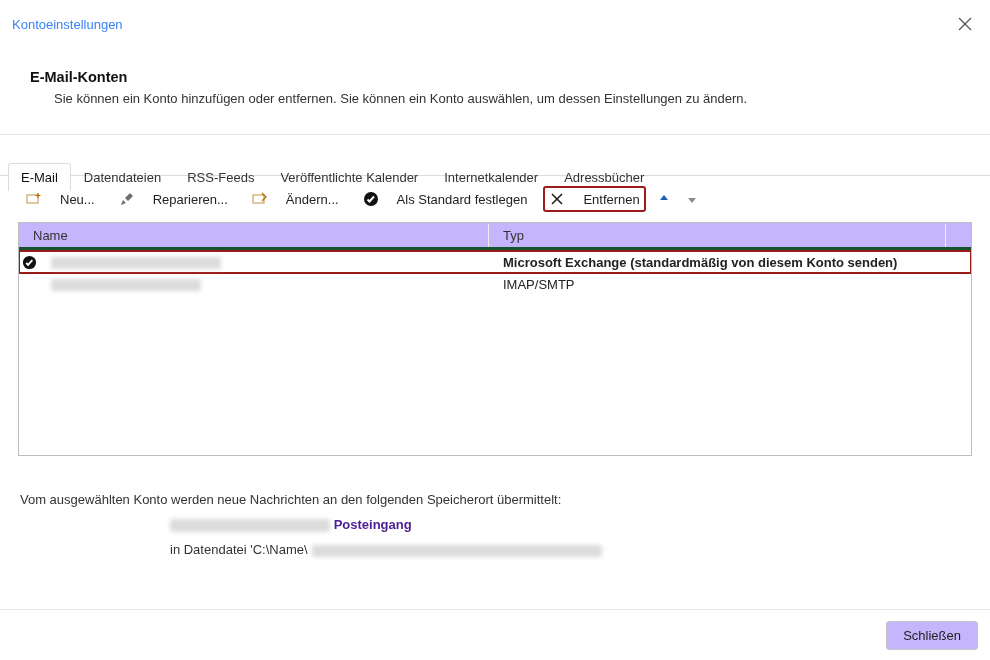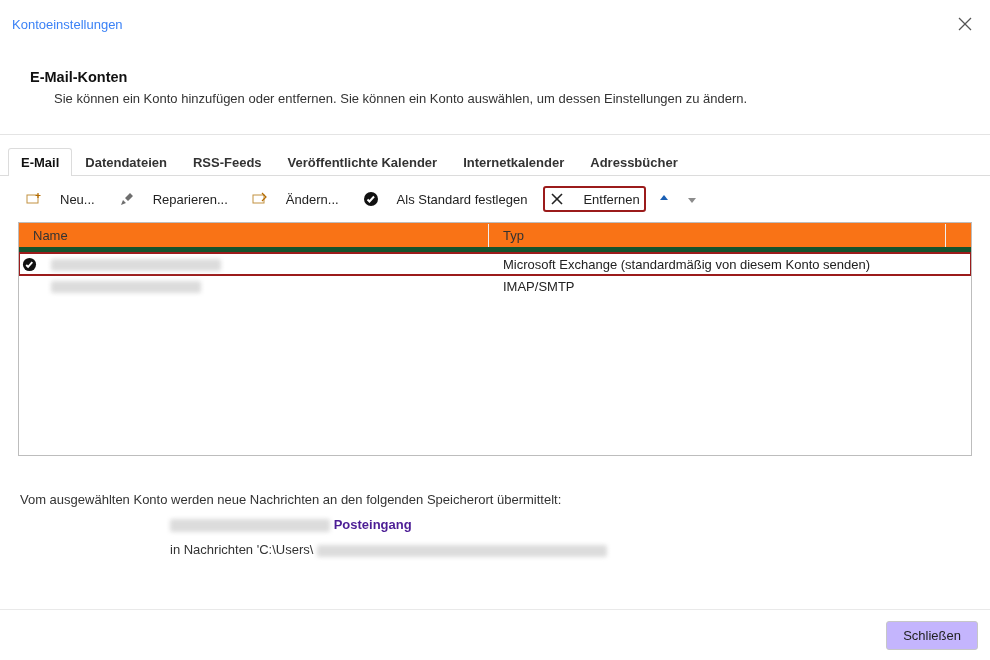--- a/index.html
+++ b/index.html
@@ -66,22 +66,21 @@
   .tab {
     padding: 6px 12px 6px 12px;
     border: 1px solid transparent;
     border-bottom: none;
     border-top-left-radius: 3px;
     border-top-right-radius: 3px;
     color: #333;
     cursor: pointer;
     font-size: 13px;
     position: relative;
-    top: 1px;
-    font-weight: bold;
+    top: 16px;
   }
   .tab.active {
     border-color: #dcdcdc;
     background: #fff;
     color: #111;
   }
   .tab.active::after {
     content: "";
     position: absolute;
     left: 0; right: 0; bottom: -1px;
@@ -132,37 +131,38 @@
     display: flex;
     flex-direction: column;
   }
   .grid-head, .grid-row {
     display: grid;
     grid-template-columns: 470px 1fr 25px;
     align-items: center;
   }
   .grid-head {
     height: 24px;
-    background: #f97316;
-    border-bottom: 6px solid #14532d;
+    background: #c4b5fd;
+    border-bottom: 4px solid #14532d;
   }
   .grid-head .cell {
     padding: 4px 14px;
     color: #333;
     border-right: 1px solid #eee;
   }
   .grid-head .cell:last-child{ border-right:none;}
   .grid-body { flex:1; }
   .grid-row {
     height: 22px;
   }
   .grid-row .cell { padding: 2px 14px; white-space: nowrap; }
   .grid-row.highlight {
     outline: 2px solid #9b1b1b;
     outline-offset: -1px;
+    font-weight: bold;
   }
   .default-mark {
     position: absolute;
     width: 16px; height:16px;
     display:flex; align-items:center; justify-content:center;
   }
   .row-container{ position: relative;}
   .default-mark{
     left:2px; top:3px;
   }
@@ -320,19 +320,19 @@
   </div>
 </div>
 
 <div class="delivery">
   <div>Vom ausgewählten Konto werden neue Nachrichten an den folgenden Speicherort übermittelt:</div>
   <div class="line2">
     <span class="blur" style="width:160px; height:13px;"></span>
     <span class="folder">Posteingang</span>
   </div>
   <div class="line3">
-    <span>in Nachrichten 'C:\Users\</span><span class="blur" style="width:290px; height:12px; margin-left:4px;"></span>
+    <span>in Datendatei 'C:\Name\</span><span class="blur" style="width:290px; height:12px; margin-left:4px;"></span>
   </div>
 </div>
 
 <div class="footer">
   <div class="close-btn">Schließen</div>
 </div>
 
 </body></html>

